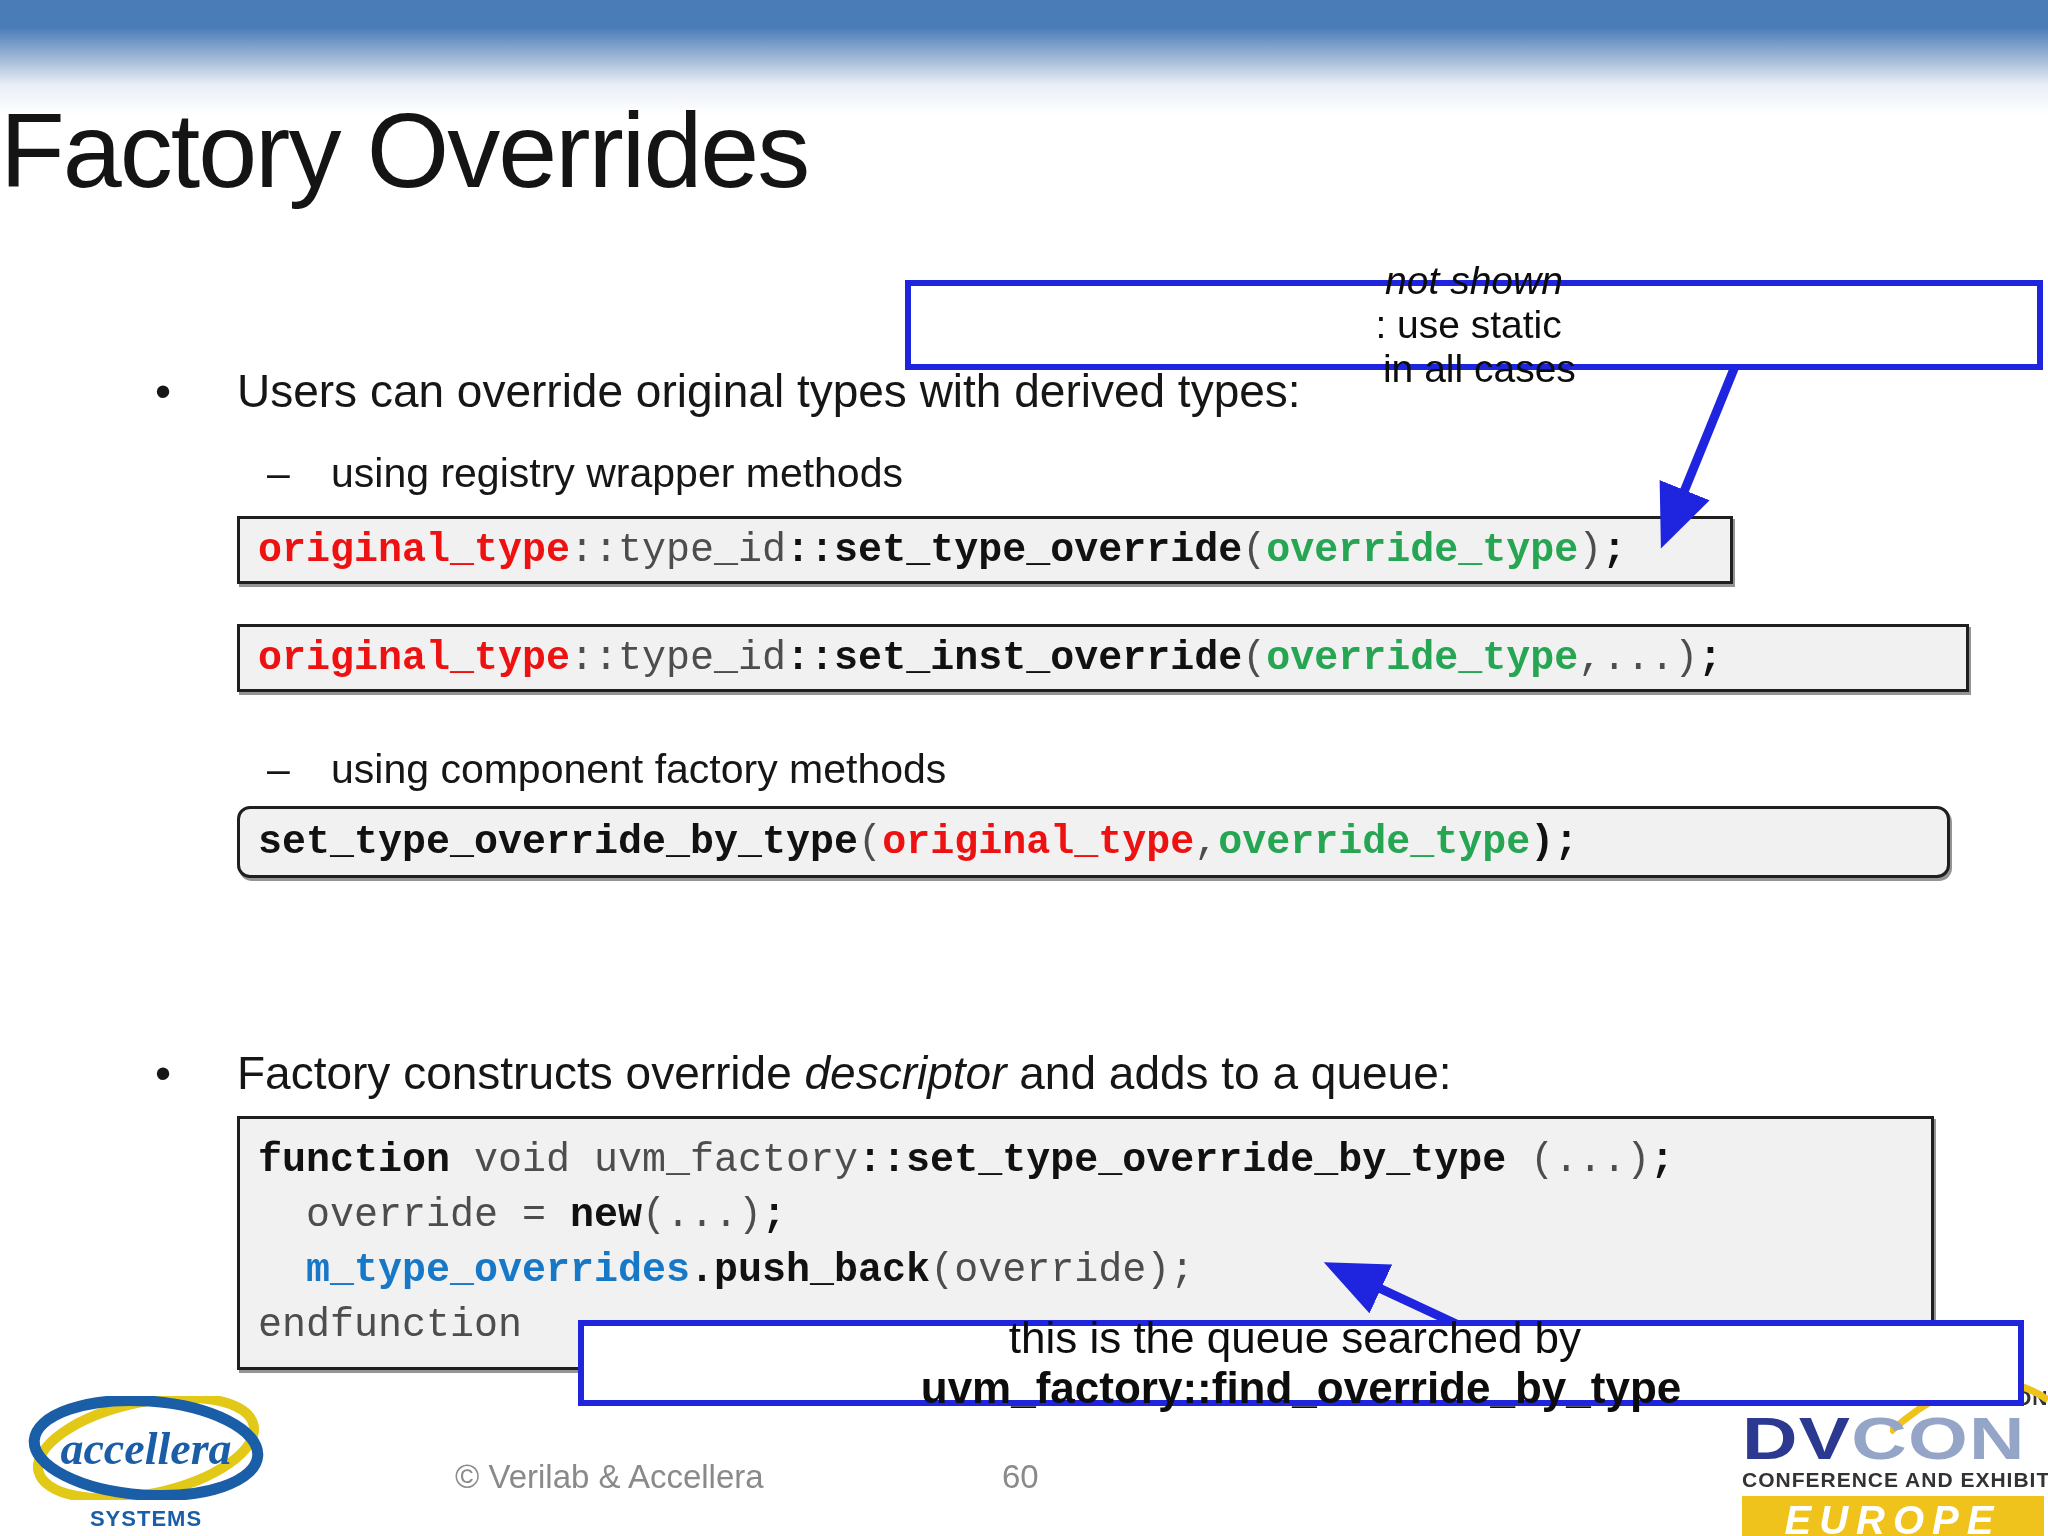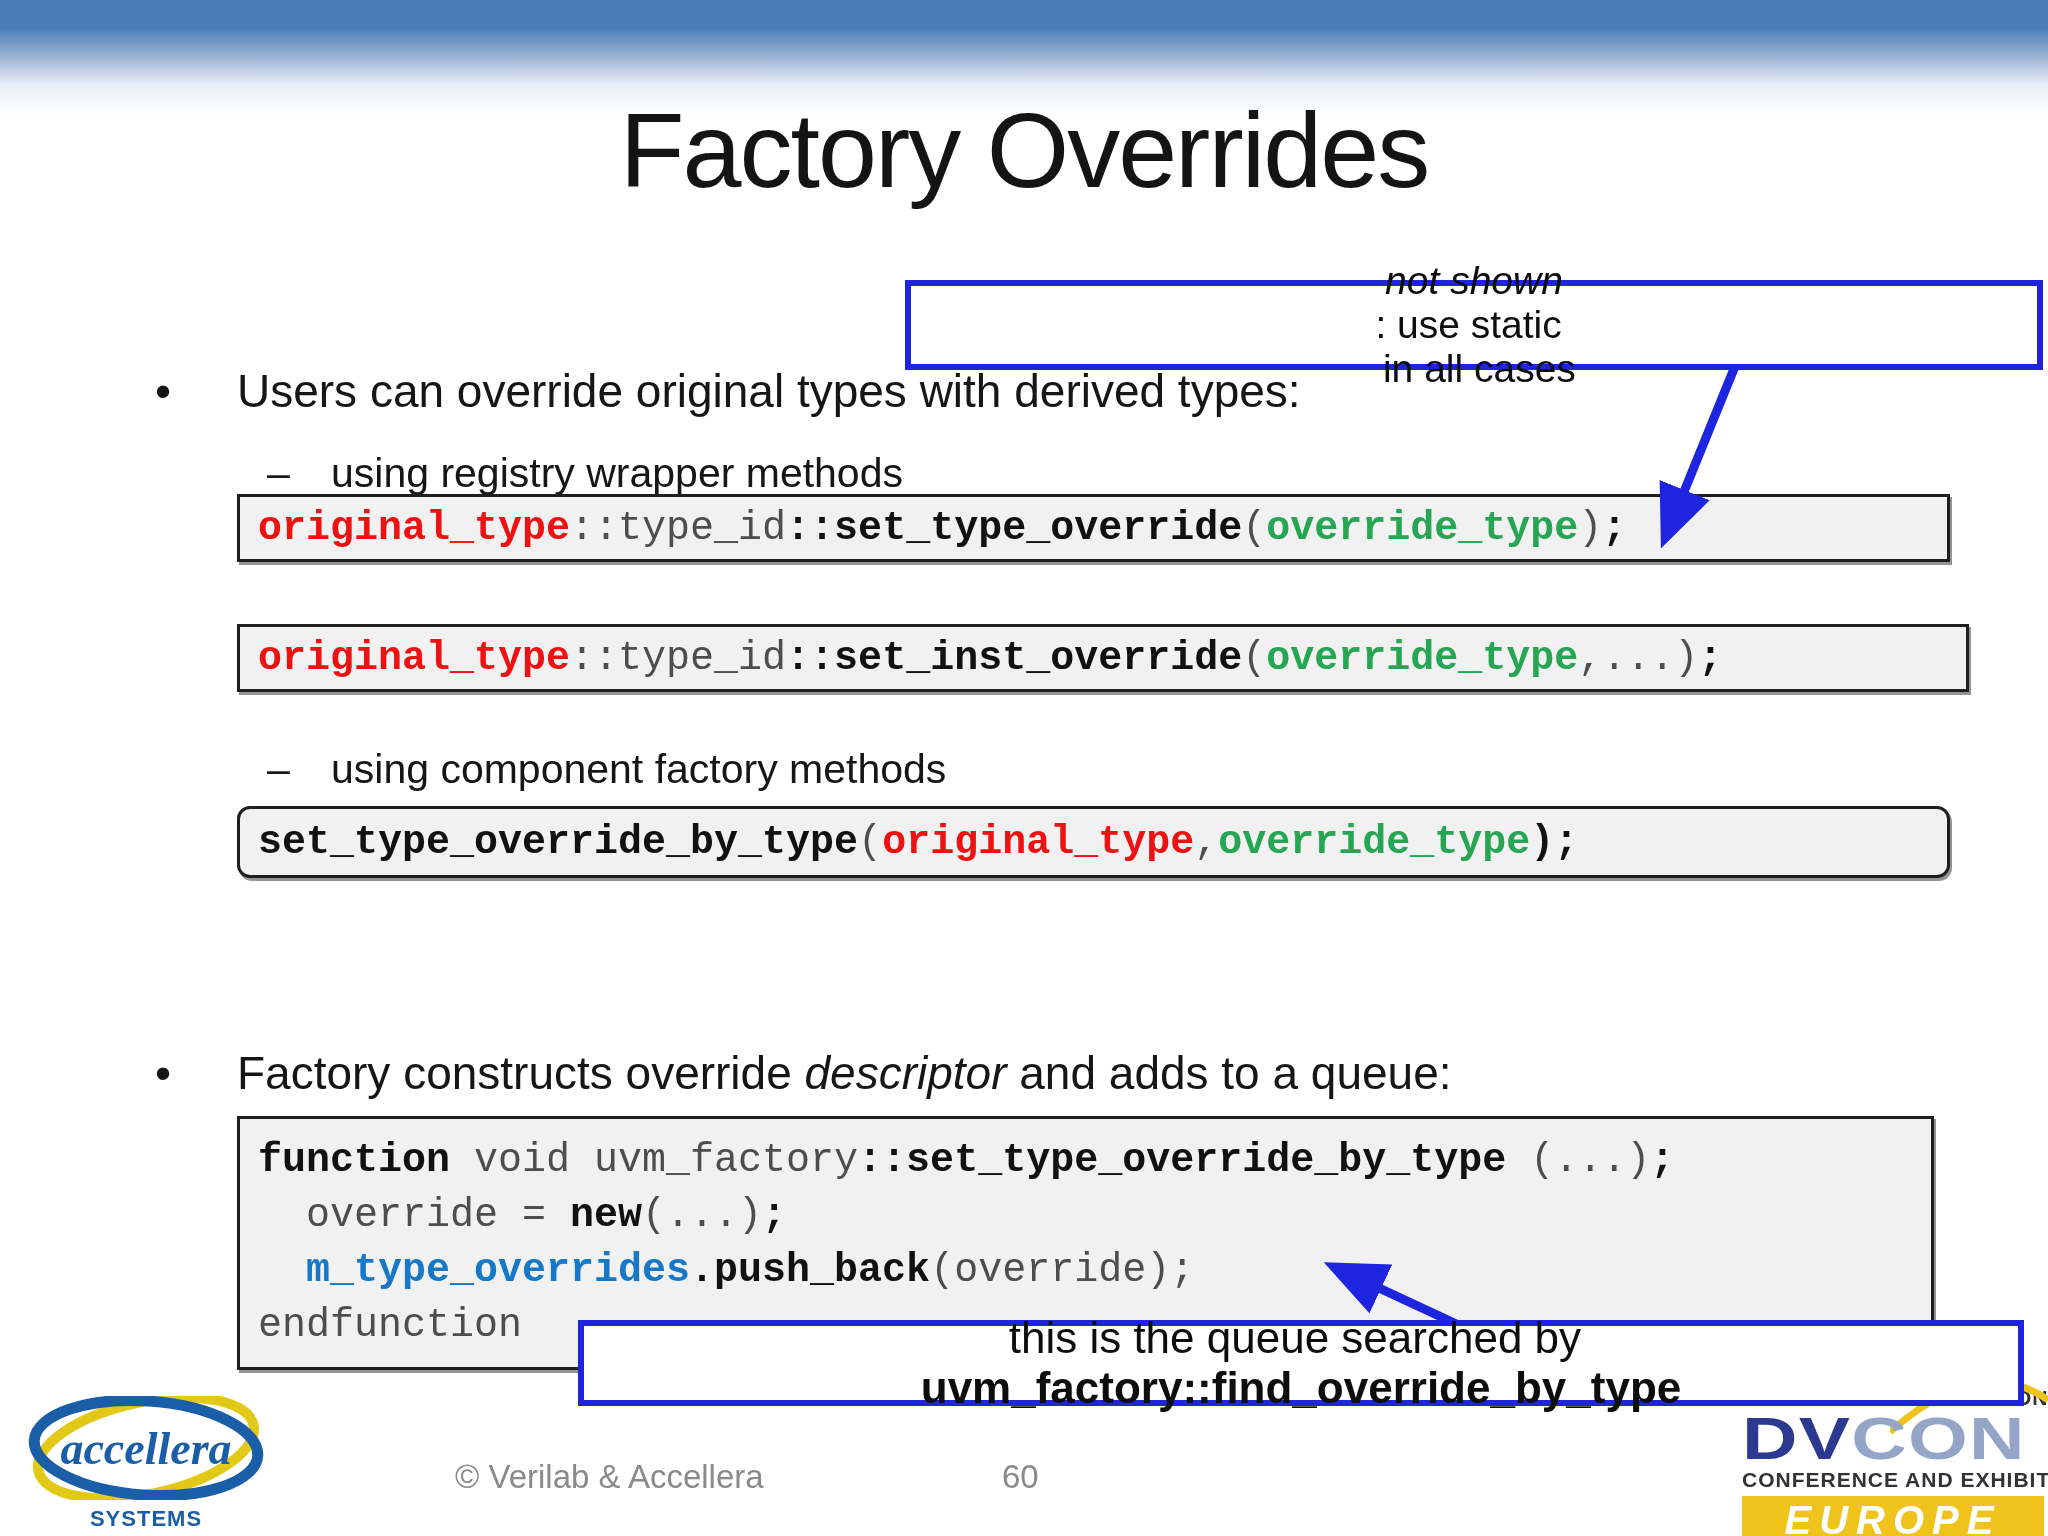--- a/index.html
+++ b/index.html
@@ -3,21 +3,21 @@
 <meta charset="utf-8">
 <style>
   html,body{margin:0;padding:0;background:#c9c9c9;}
   .slide{position:relative;width:2048px;height:1536px;background:#ffffff;overflow:hidden;
          font-family:"Liberation Sans",sans-serif;color:#1a1a1a;}
 
   
   .header-band{position:absolute;left:0;top:0;width:2048px;height:115px;
     background:linear-gradient(180deg,var(--header-blue) 0%,var(--header-blue) 24%,#9FB6D6 50%,#E9EFF7 74%,#ffffff 100%);}
 
-  .title{position:absolute;left:0;top:90px;width:2048px;text-align:center;
+  .title{position:absolute;left:0;top:90px;width:2048px;
          font-size:106px;letter-spacing:-2px;color:#141414;}
 
   
   .callout{position:absolute;background:#ffffff;border:6px solid var(--accent-blue);
            display:flex;align-items:center;justify-content:center;font-size:39px;color:#0d0d0d;z-index:10;white-space:pre;flex-direction:column;}
   #callout-top{left:905px;top:280px;width:1126px;height:78px;}
   #callout-bottom{left:578px;top:1320px;width:1434px;height:74px;font-size:44px;}
   .callout i{font-style:italic;}
   .callout b{font-weight:bold;}
 
@@ -37,21 +37,21 @@
   #bullet2{left:155px;top:1046px;}
   #bullet2 i{font-style:italic;}
 
   
   .codebox{position:absolute;background:var(--code-bg);border:3px solid #1f1f1f;
            box-shadow:2px 3px 0 rgba(60,60,60,.55);
            font-family:"Liberation Mono",monospace;font-weight:bold;font-size:40px;
            display:flex;flex-direction:column;justify-content:center;
            padding-left:18px;white-space:pre;z-index:2;box-sizing:border-box;}
   .code-line{line-height:55px;}
-  #codebox1{left:237px;top:494px;width:1713px;height:68px;}
+  #codebox1{left:237px;top:516px;width:1496px;height:68px;}
   #codebox2{left:237px;top:624px;width:1732px;height:68px;}
   #codebox3{left:237px;top:806px;width:1713px;height:72px;border-radius:13px;}
   #codebox4{left:237px;top:906px;width:1713px;height:72px;}
   #codebox5{left:237px;top:1116px;width:1697px;height:254px;}
   .seg-red{color:var(--code-red);}
   .seg-green{color:var(--code-green);}
   .seg-blue{color:var(--code-blue);}
   .seg-kw{color:var(--code-kw);}
   .seg-plain{color:var(--code-plain);font-weight:normal;}
 

